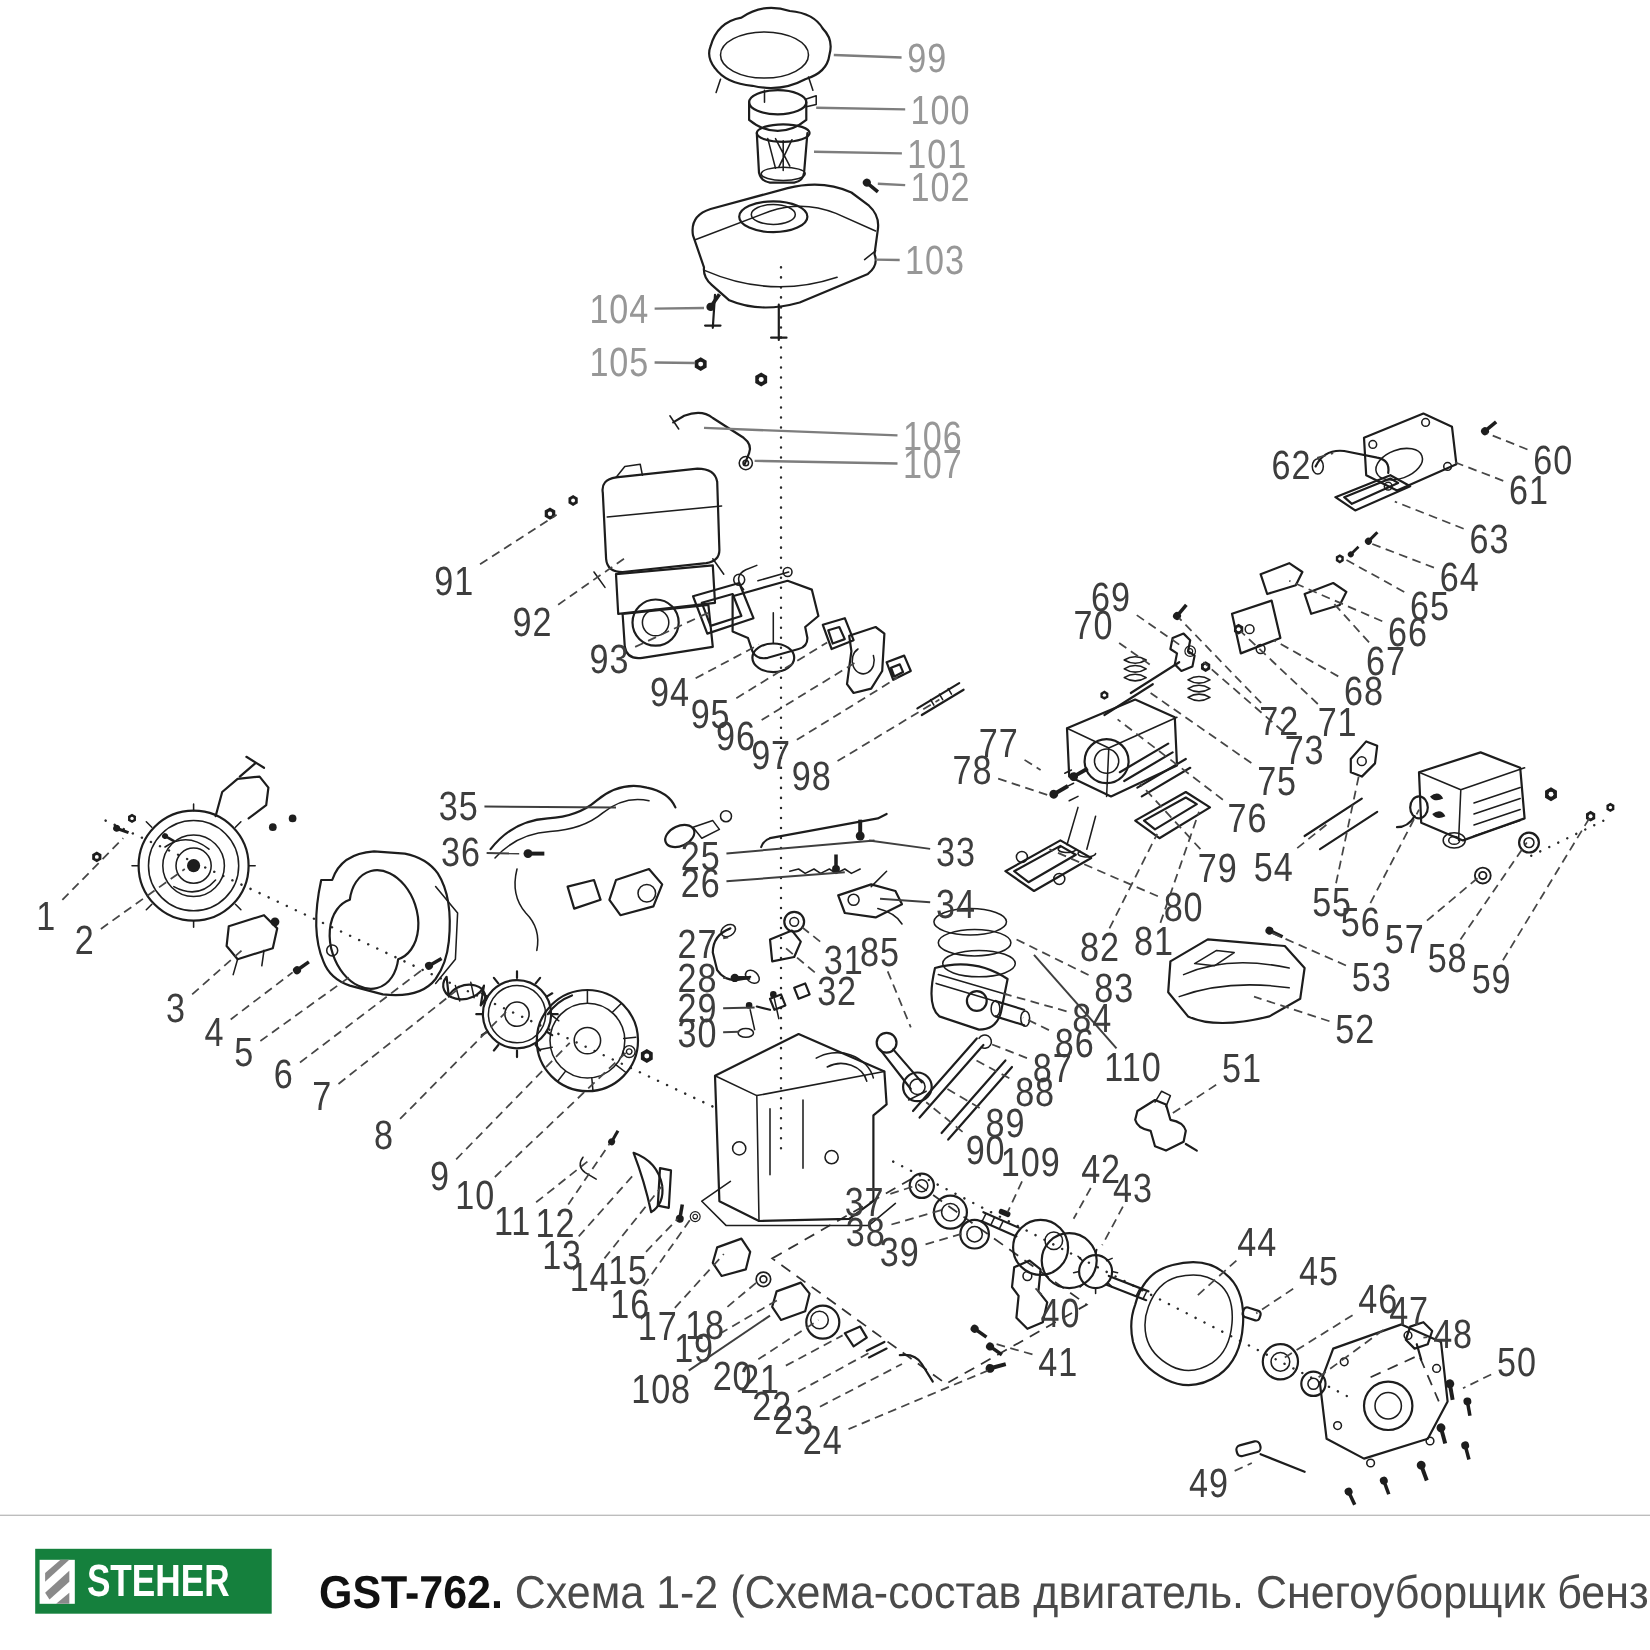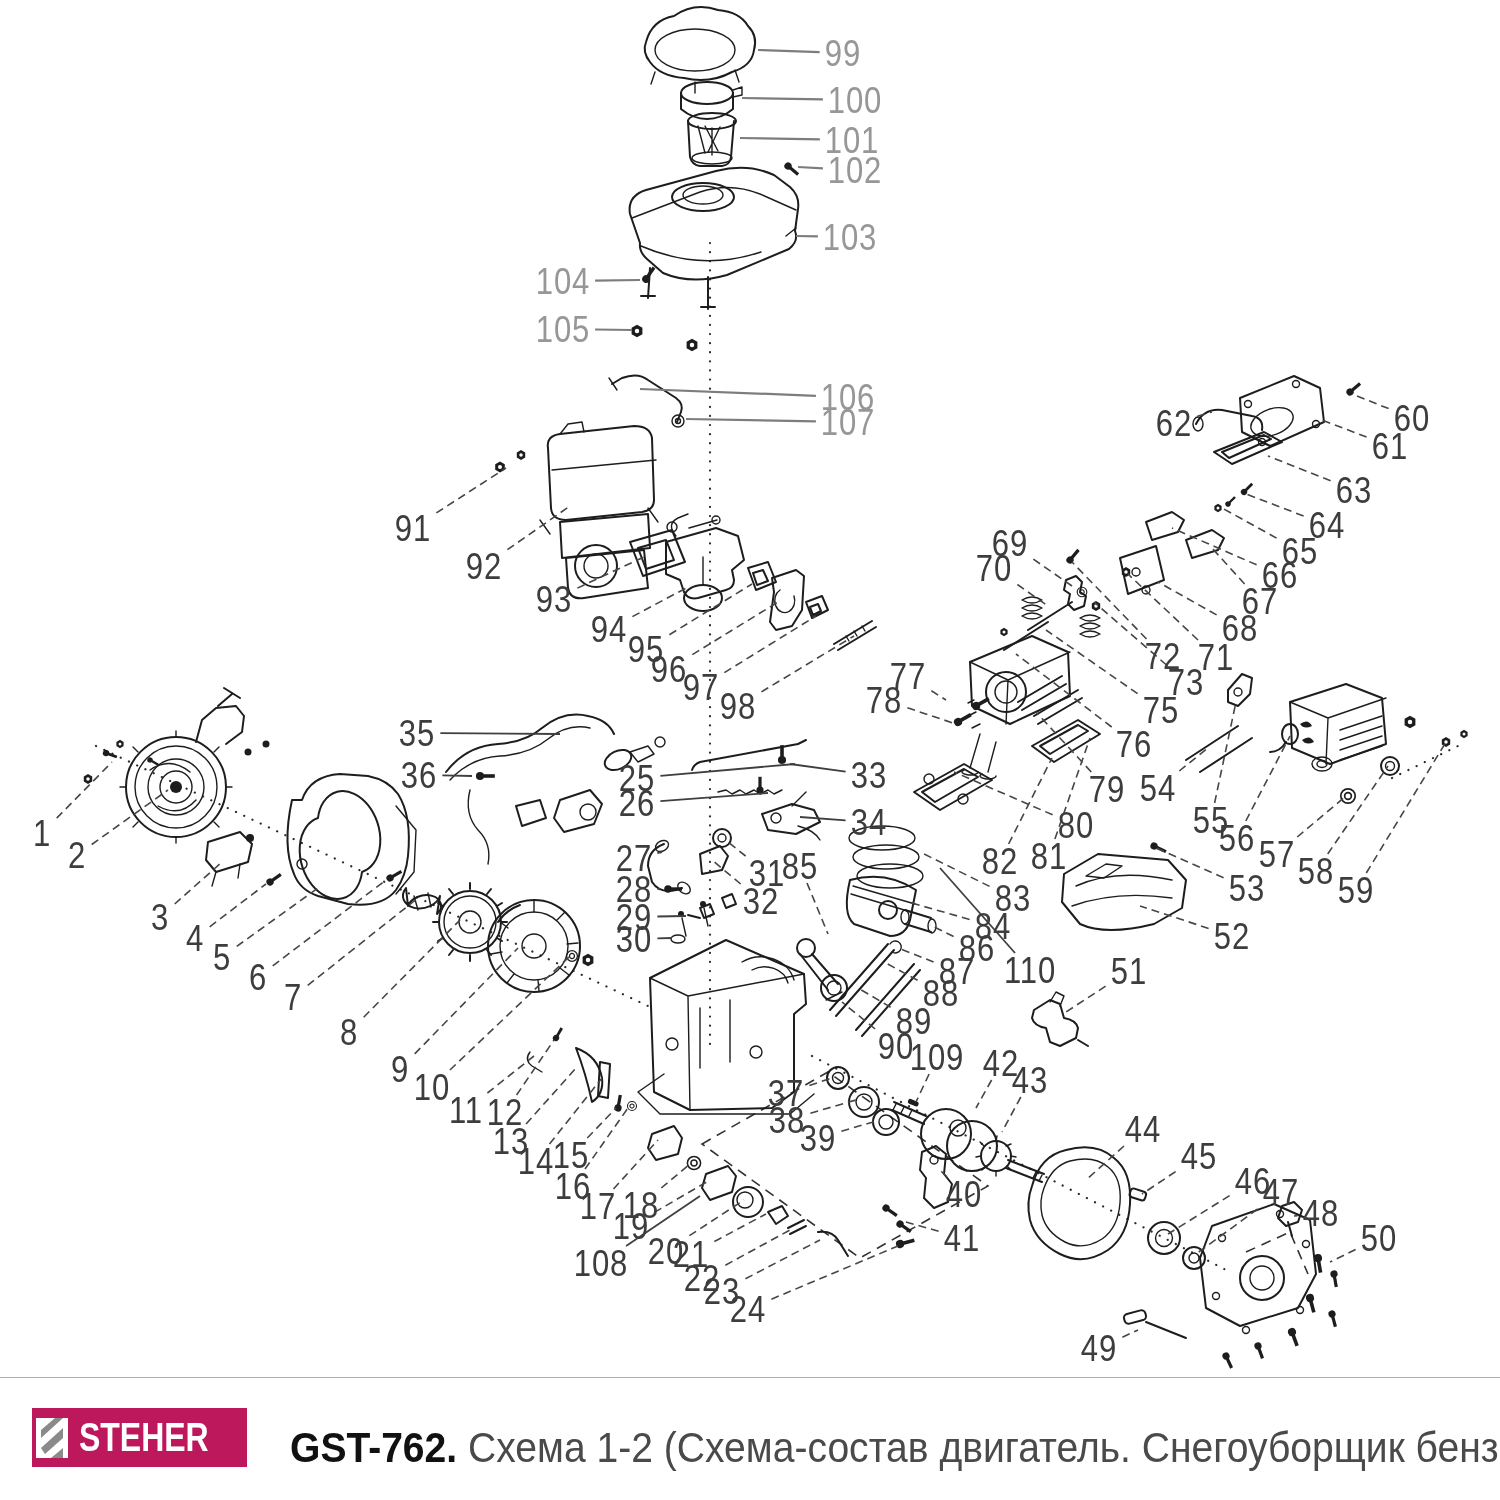--- a/index.html
+++ b/index.html
@@ -15,21 +15,21 @@
   
   .part-label{position:absolute;transform:translate(-50%,-50%) scaleX(.84);
       font-size:37px;line-height:1;letter-spacing:1px;color:#3d3d3d;white-space:nowrap;}
   .part-label.muted{color:#979797;}
   
   .lead{stroke:#464646;stroke-width:1.6;stroke-dasharray:8 5;}
   .lead-solid{stroke:#3f3f3f;stroke-width:1.8;}
   .lead-solid.muted{stroke:#7d7d7d;stroke-width:2.2;}
   
   .footer-rule{position:absolute;left:0;top:1377px;width:1500px;height:1px;background:#adadad;}
-  .logo-box{position:absolute;left:32px;top:1408px;width:215px;height:59px;background:#be185d;
+  .logo-box{position:absolute;left:32px;top:1408px;width:215px;height:59px;background:#15803d;
       display:flex;align-items:center;justify-content:center;gap:6px;}
   .logo-text{color:#fff;font-weight:bold;font-size:41px;letter-spacing:0px;
       transform:scaleX(.78);transform-origin:left center;line-height:1;}
   .footer-title{position:absolute;left:290px;top:1424px;font-size:42px;color:#1c1c1c;white-space:nowrap;
       transform:scaleX(.93);transform-origin:left center;}
   .footer-title .model{font-weight:bold;color:#111;}
   .footer-title .scheme{font-weight:normal;color:#4a4a4a;}
 </style>
 </head>
 <body>

